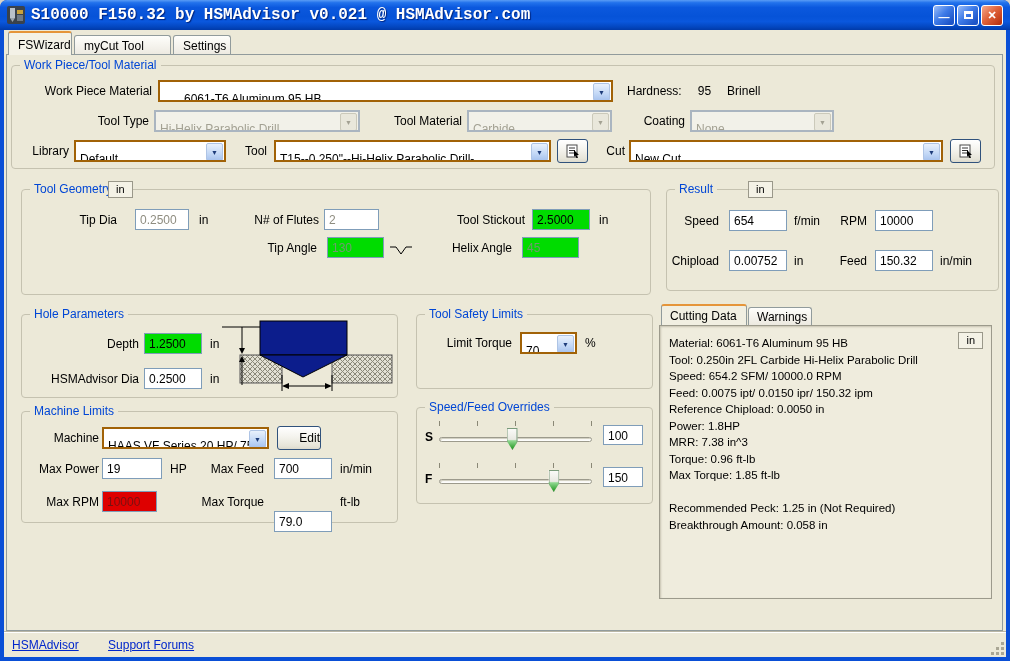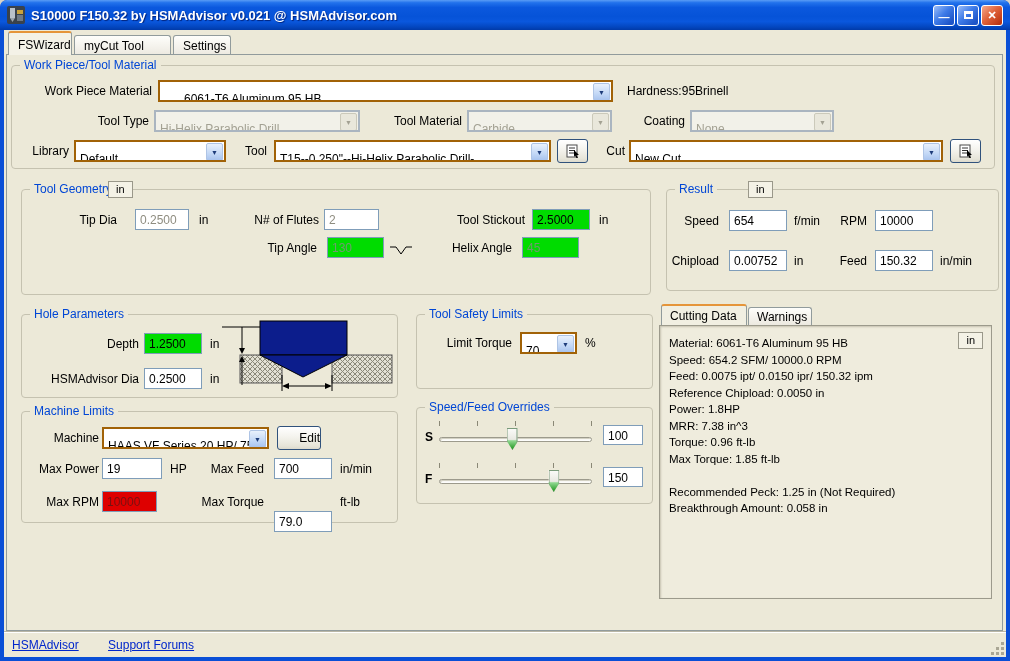--- a/index.html
+++ b/index.html
@@ -3,21 +3,21 @@
 <meta charset="utf-8">
 <style>
   * { box-sizing: border-box; margin: 0; padding: 0; }
   body { font-family: "Liberation Sans", sans-serif; font-size: 12px; background: #d8d4c8; }
   .window { position: relative; width: 1010px; height: 661px; background: #0a4fd6; border-radius: 7px 7px 0 0; overflow: hidden; }
 
   
   .titlebar { position: absolute; left: 0; top: 0; right: 0; height: 30px; display: flex; align-items: center; gap: 6px; padding: 0 7px;
     background: linear-gradient(180deg,#5a9cf5 0%,#2272ec 9%,#0b58de 25%,#0653d8 55%,#0a57dd 72%,#0346bf 90%,#013aa8 100%);
     border-radius: 7px 7px 0 0; }
-  .title-text { flex: 1; color: #fff; font-weight: bold; font-size: 13px; text-shadow: 1px 1px 1px #00227a; white-space: nowrap; overflow: hidden; }
+  .title-text { flex: 1; color: #fff; font-weight: bold; font-size: 16px; text-shadow: 1px 1px 1px #00227a; white-space: nowrap; overflow: hidden; font-family: Liberation Mono, monospace; }
   .winbtns { display: flex; gap: 2px; }
   .winbtn { width: 22px; height: 21px; border: 1px solid #fff; border-radius: 3px; color: #fff; font-size: 11px; font-weight: bold;
     display: flex; align-items: center; justify-content: center; line-height: 1; }
   .winbtn.min, .winbtn.max { background: linear-gradient(135deg,#9cbef8 0%,#3e7be8 45%,#1e55c8 85%); }
   .winbtn.close { background: linear-gradient(135deg,#f5a88c 0%,#e0633b 45%,#bc3511 90%); }
   .winbtn.min span { align-self: flex-end; margin-bottom: 2px; }
   .maxglyph { width: 9px; height: 8px; border: 2px solid #fff; border-top-width: 3px; }
 
   
   .client { position: absolute; left: 4px; top: 30px; width: 1002px; height: 627px; background: #ece9d8; overflow: hidden; }
@@ -75,21 +75,21 @@
 
   
   .statusbar { position: absolute; left: 0; top: 601px; width: 100%; height: 26px; border-top: 1px solid #b9b6a5;
     box-shadow: inset 0 1px 0 #ffffff; padding: 6px 8px 0 8px; }
   .link { color: #0026cb; text-decoration: underline; margin-right: 26px; cursor: pointer; }
   .grip { position: absolute; right: 2px; bottom: 2px; width: 13px; height: 13px;
     background-image: linear-gradient(#aaa795,#aaa795),linear-gradient(#aaa795,#aaa795),linear-gradient(#aaa795,#aaa795),linear-gradient(#aaa795,#aaa795),linear-gradient(#aaa795,#aaa795),linear-gradient(#aaa795,#aaa795);
     background-size: 3px 3px; background-repeat: no-repeat;
     background-position: 10px 10px, 10px 5px, 10px 0px, 5px 10px, 5px 5px, 0px 10px; }
 
-  .hardness { position: absolute; display: flex; height: 15px; line-height: 15px; text-align: right; }
+  .hardness { position: absolute; display: flex; gap: 16px; height: 15px; line-height: 15px; text-align: right; }
   svg { display: block; }
 </style>
 </head>
 <body>
 
 <div class="window">
 
   <div class="titlebar">
     <span>
       <svg width="18" height="18" viewBox="0 0 18 18">
@@ -327,20 +327,21 @@
         </div>
         <div class="field" style="left:186px;top:59px;width:40px;height:20px;">150</div>
       </div>
 
       <div class="ctab active" style="left:654px;top:249px;width:86px;"><span>Cutting Data</span></div>
       <div class="ctab" style="left:741px;top:252px;width:64px;"><span>Warnings</span></div>
       <div class="cpanel" style="left:652px;top:270px;width:333px;height:274px;">
         <span class="unit-tag" style="right:8px;top:6px;">in</span>
         <div class="clines">
             <div>Material: 6061-T6 Aluminum 95 HB</div>
+            <div>Tool: 0.250in 2FL Carbide  Hi-Helix Parabolic Drill</div>
             <div>Speed: 654.2 SFM/ 10000.0 RPM</div>
             <div>Feed: 0.0075 ipt/ 0.0150 ipr/ 150.32 ipm</div>
             <div>Reference Chipload: 0.0050 in</div>
             <div>Power: 1.8HP</div>
             <div>MRR: 7.38 in^3</div>
             <div>Torque: 0.96 ft-lb</div>
             <div>Max Torque: 1.85 ft-lb</div>
             <div>&nbsp;</div>
             <div>Recommended Peck: 1.25 in (Not Required)</div>
             <div>Breakthrough Amount: 0.058 in</div>

